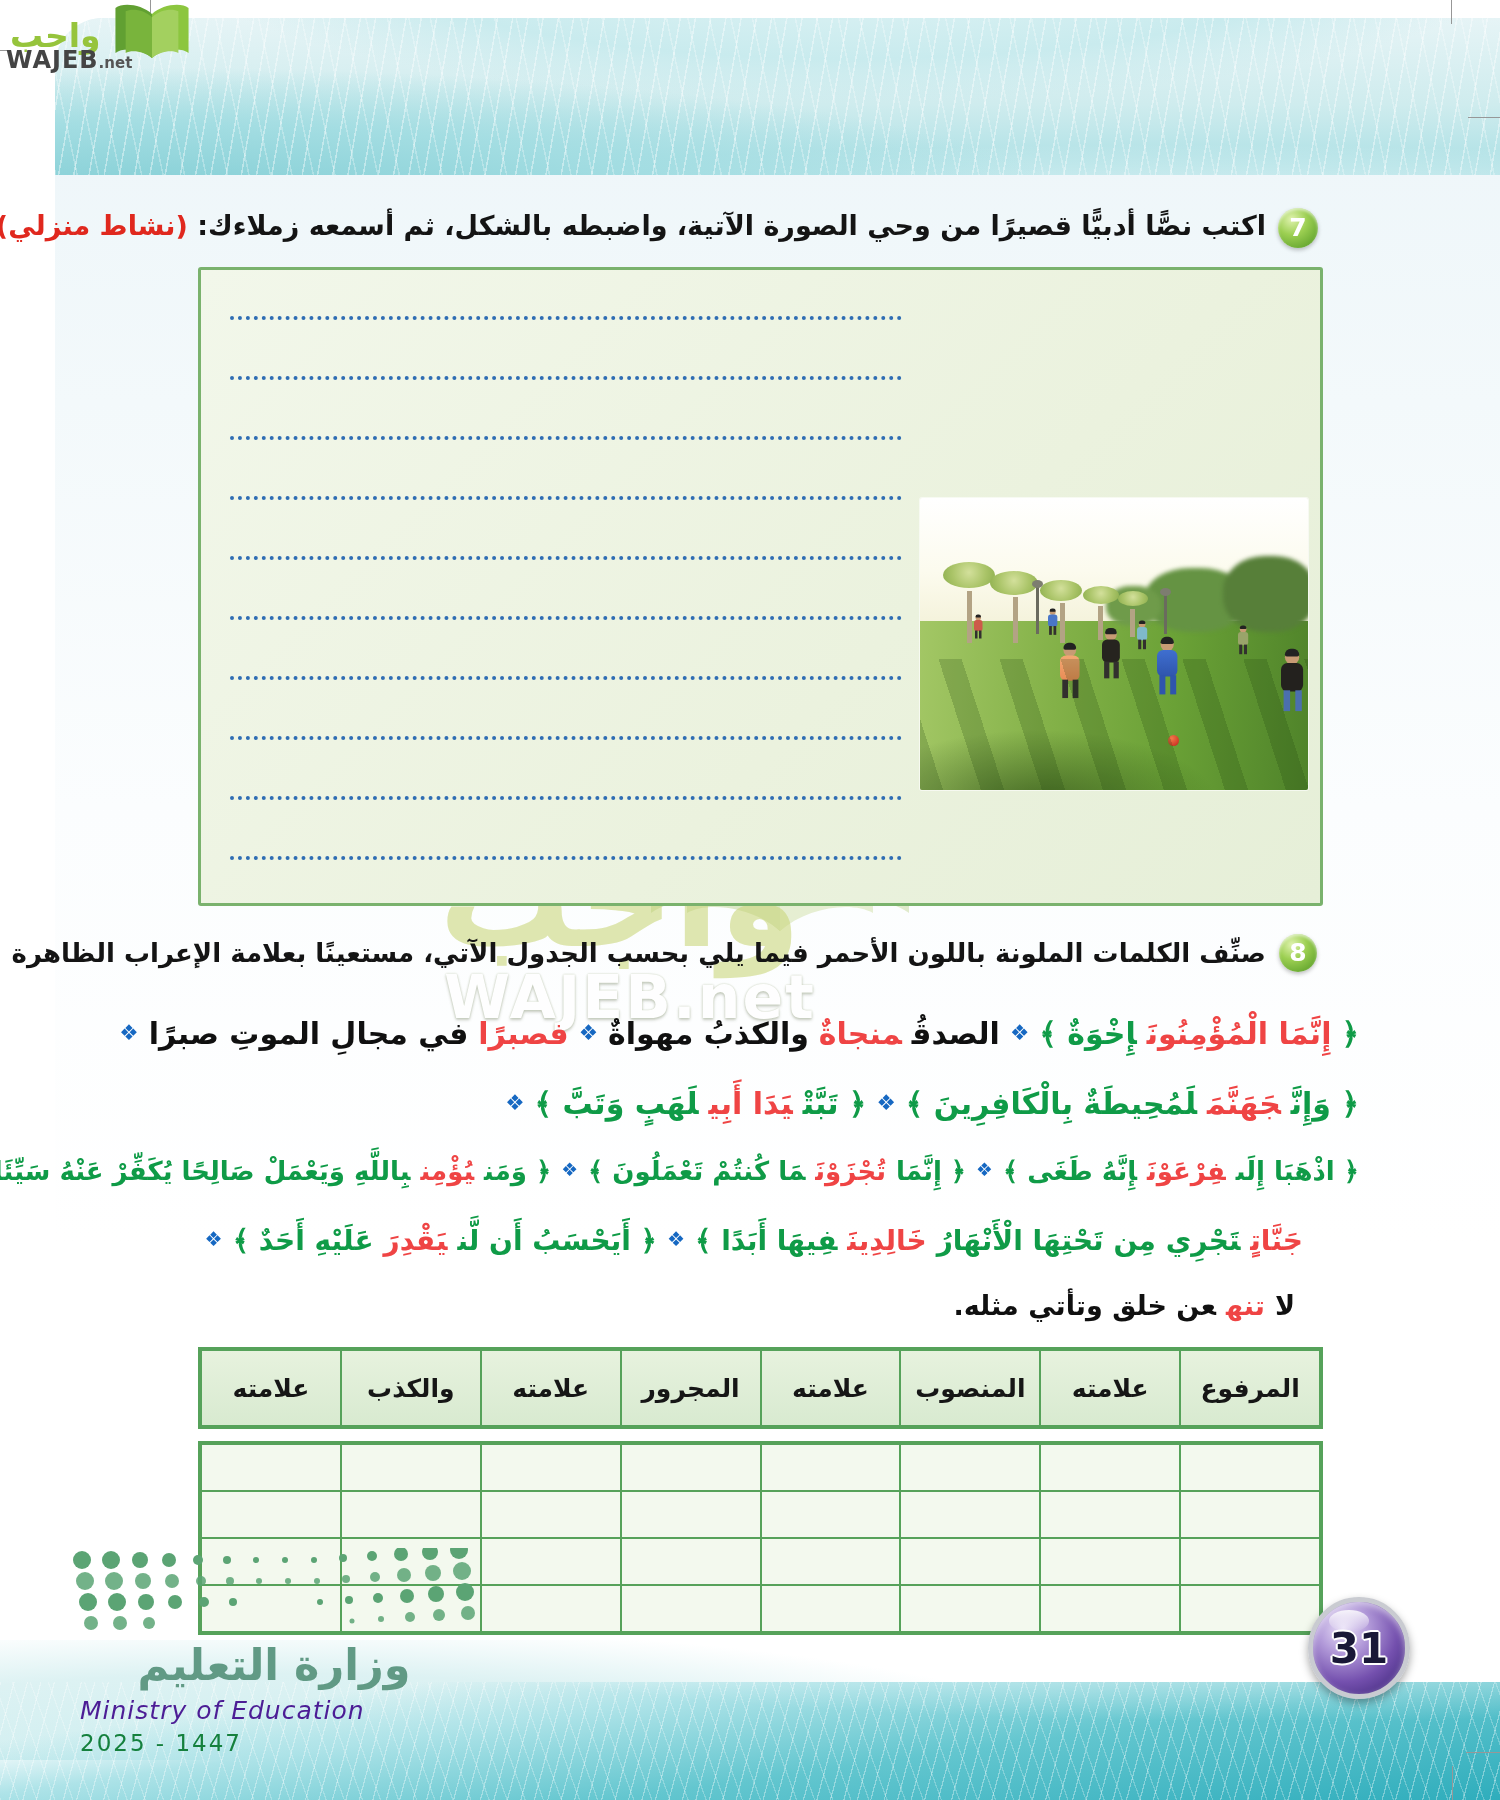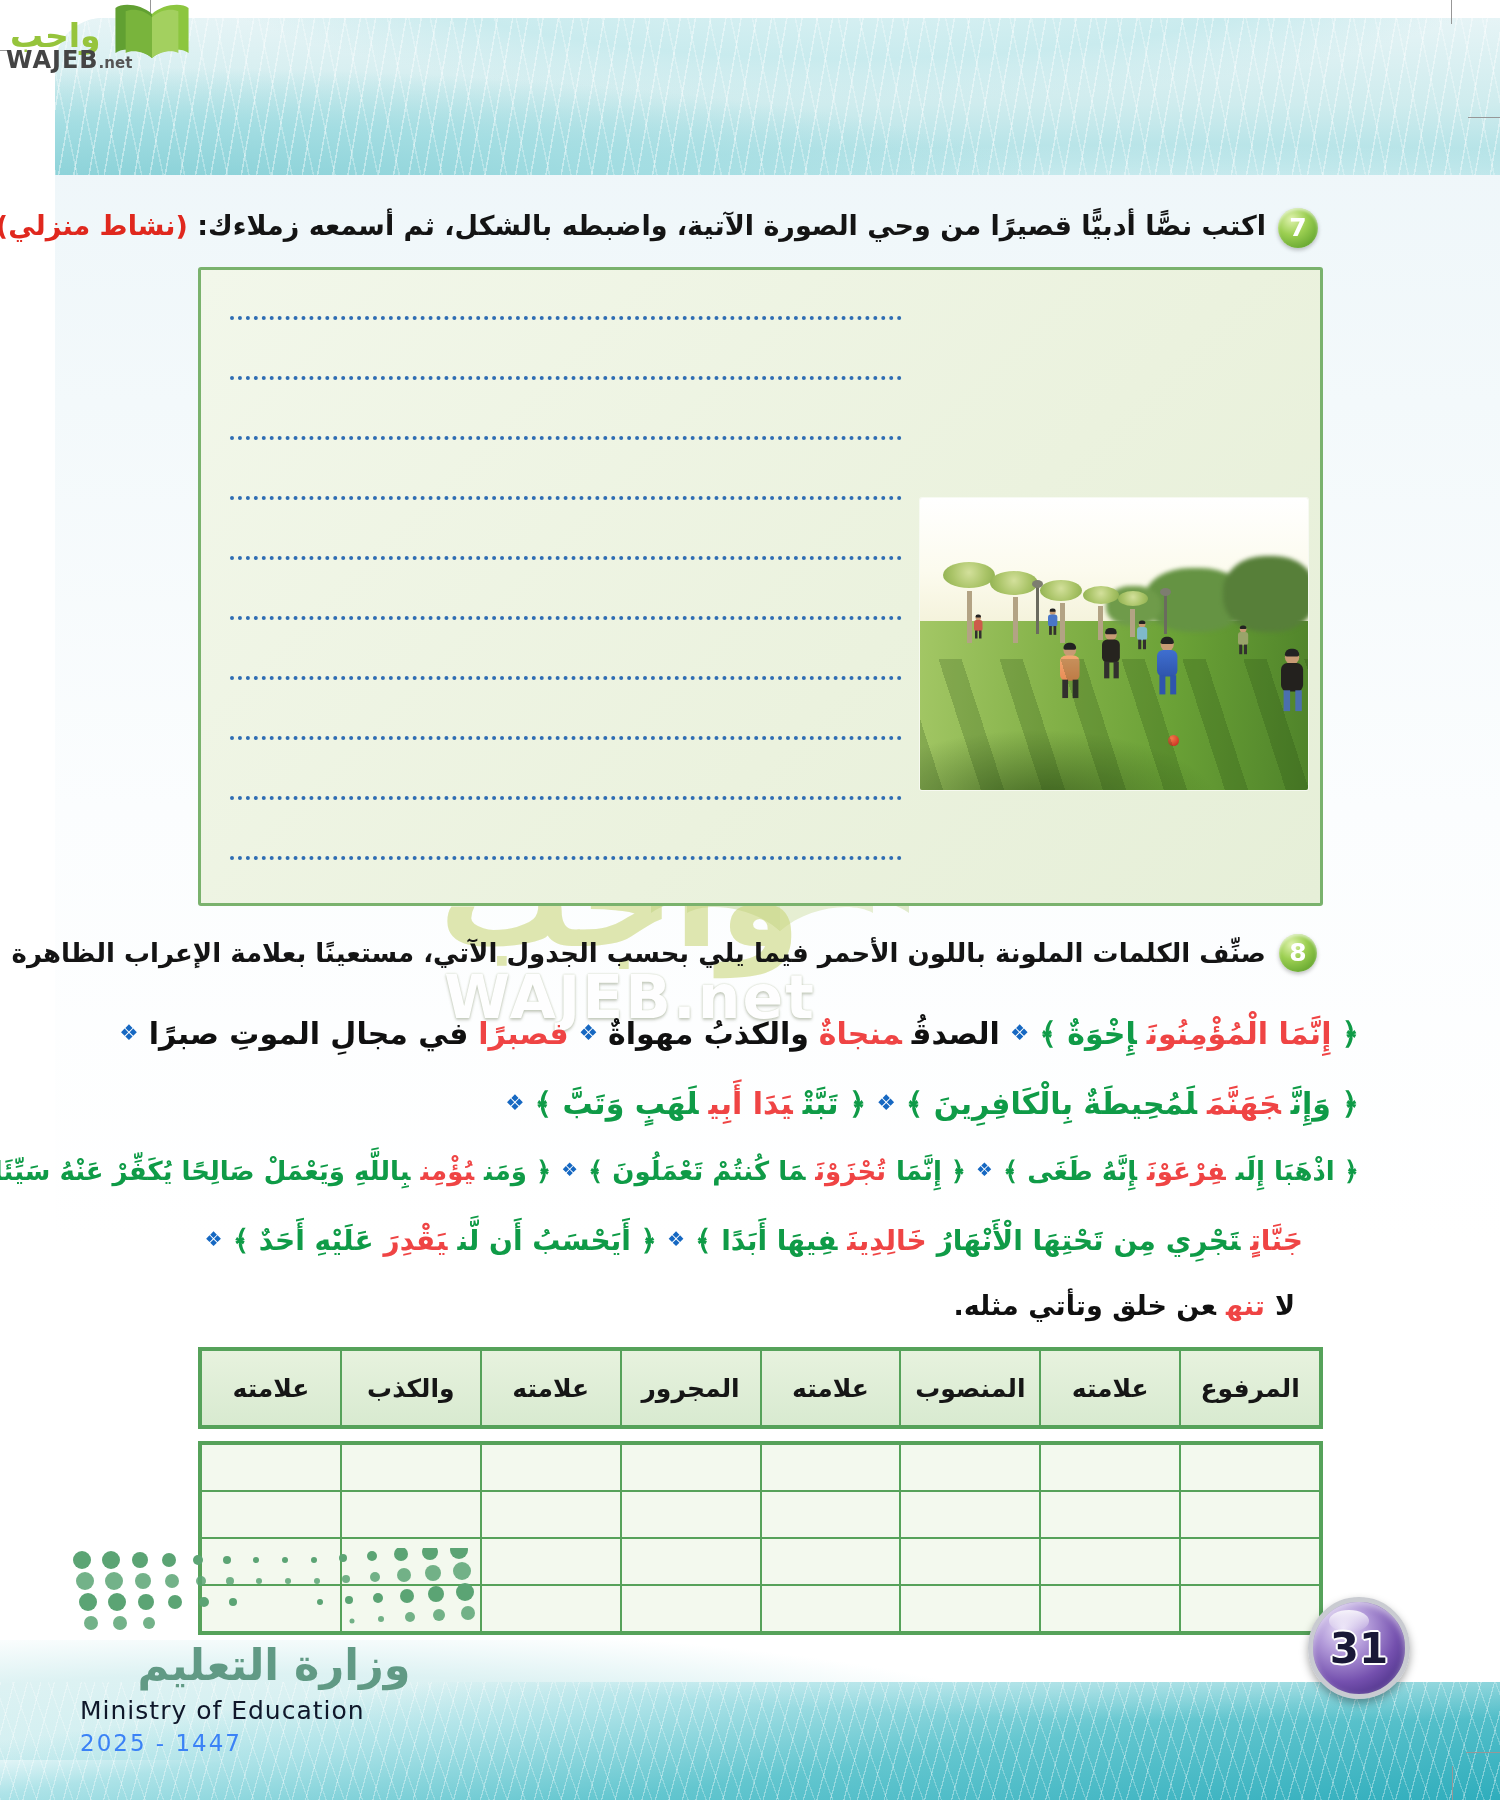--- a/index.html
+++ b/index.html
@@ -109,22 +109,22 @@
     font-size:25px;font-weight:bold;color:#161616;
     background:linear-gradient(180deg,#e7f2de 0%,#d8ead0 100%);}
   .tbl-body{position:absolute;left:198px;top:1441px;width:1119px;height:188px;z-index:3;
     display:grid;grid-template-columns:repeat(8,1fr);grid-auto-rows:1fr;direction:rtl;
     border:3px solid #56a25a;background:#f3f9ee;}
   .tbl-body .td{border:1px solid #56a25a;background:#f3f9ee;}
   
   .mod{position:absolute;left:70px;top:1548px;width:420px;height:240px;z-index:4;}
   .mod-ar{position:absolute;left:10px;top:92px;width:388px;direction:rtl;text-align:center;
     font-size:43px;font-weight:bold;color:#619a85;letter-spacing:2px;}
-  .mod-en{position:absolute;left:10px;top:148px;width:388px;font-size:25px;color:#0f172a;letter-spacing:1px;}
-  .mod-years{position:absolute;left:10px;top:182px;width:388px;font-size:23px;color:#3b82f6;letter-spacing:2px;}
+  .mod-en{position:absolute;left:10px;top:148px;width:388px;font-size:25px;color:#4c1d95;letter-spacing:1px;font-style:italic;}
+  .mod-years{position:absolute;left:10px;top:182px;width:388px;font-size:23px;color:#15803d;letter-spacing:2px;}
   
   .page-ball{position:absolute;left:1308px;top:1597px;width:92px;height:92px;border-radius:50%;z-index:7;
     background:radial-gradient(circle at 33% 28%, #e9e1f7 0%, #b29ad9 28%, #7450ae 60%, #462d82 88%, #392567 100%);
     border:5px solid #c9cbd1;
     box-shadow:0 4px 9px rgba(0,0,0,.35), inset 0 3px 6px rgba(255,255,255,.55);
     display:flex;align-items:center;justify-content:center;}
   .page-ball::after{content:"";position:absolute;left:16px;top:8px;width:40px;height:22px;border-radius:50%;
     background:linear-gradient(180deg,rgba(255,255,255,.85),rgba(255,255,255,0));}
   .page-ball span{position:relative;z-index:1;font-size:42px;font-weight:bold;color:#191837;
     text-shadow:-2px 0 0 #fff,2px 0 0 #fff,0 -2px 0 #fff,0 2px 0 #fff,-1px -1px 0 #fff,1px 1px 0 #fff,1px -1px 0 #fff,-1px 1px 0 #fff;}

